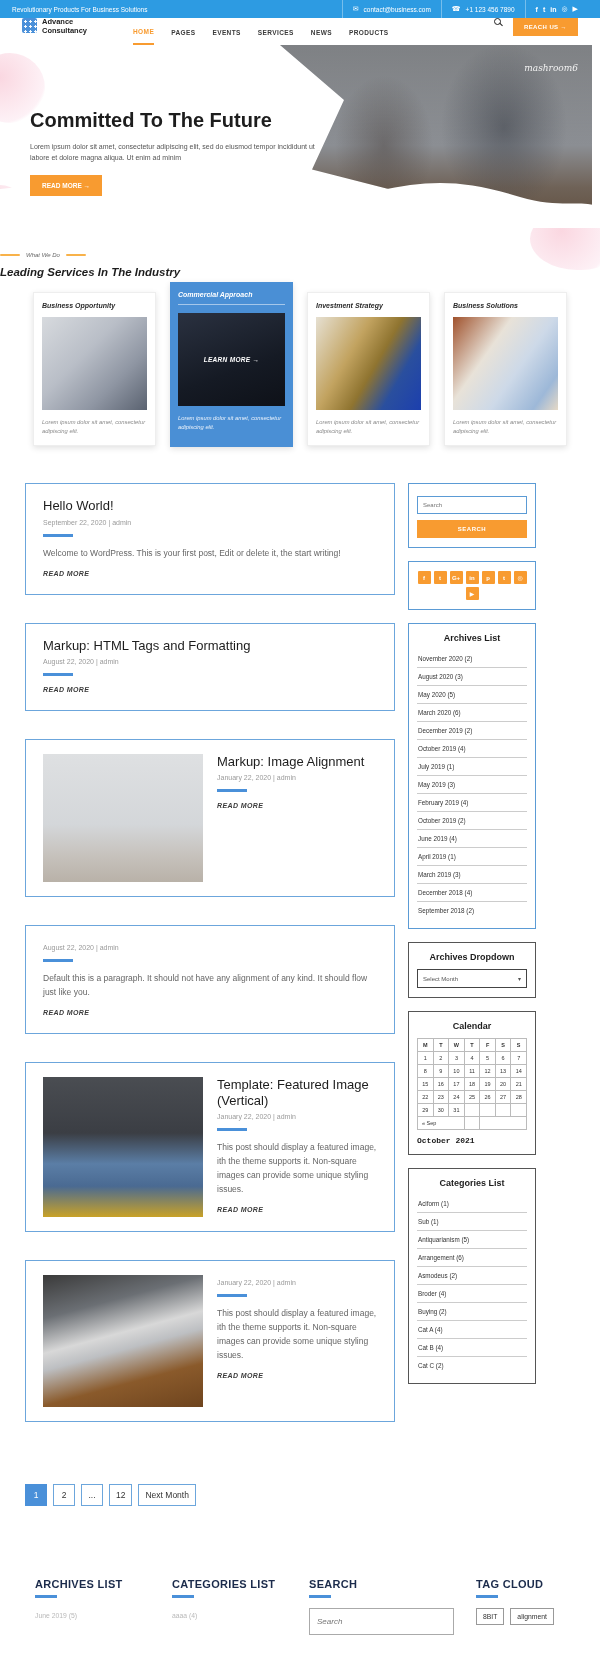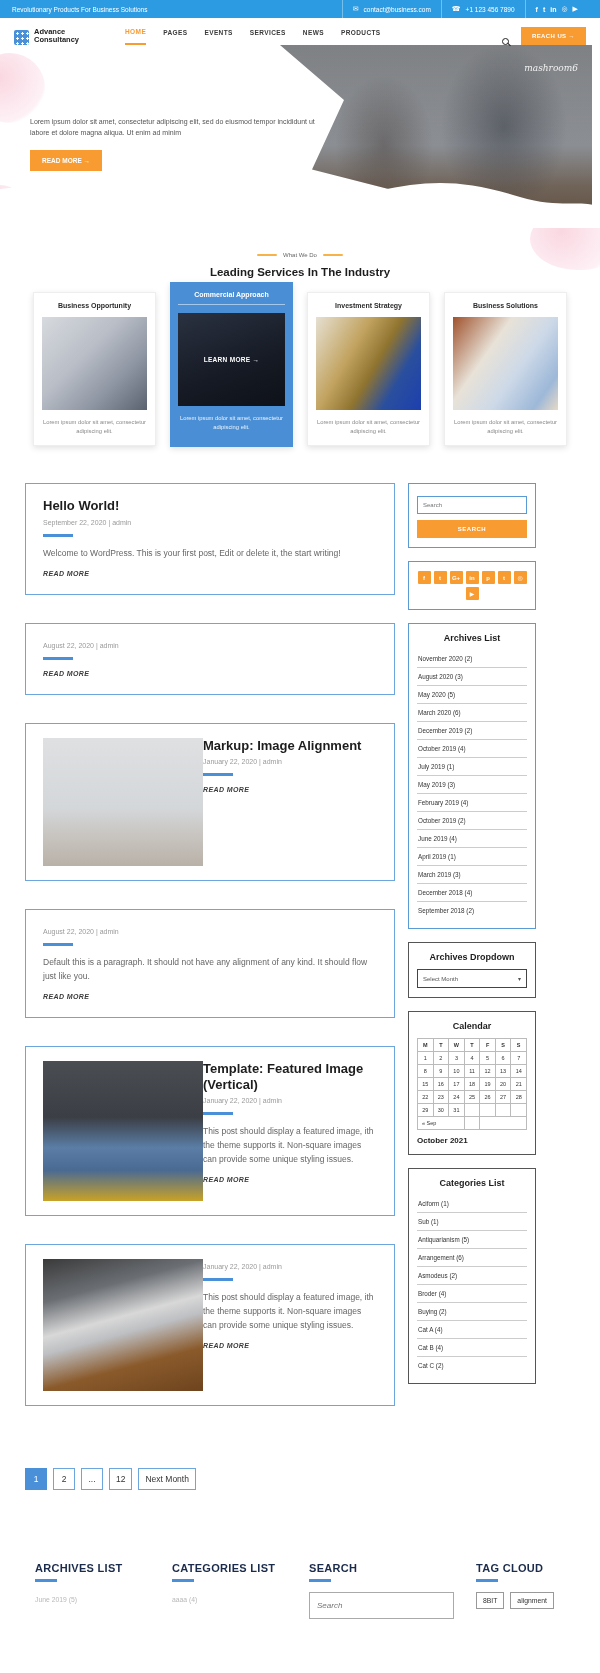--- a/index.html
+++ b/index.html
@@ -7,21 +7,21 @@
 
   
   .topbar { background:#2D9BE2; color:#fff; display:flex; align-items:center; height:18px; padding:0 12px; font-size:6.5px; }
   .topbar .tagline { flex:1; }
   .topbar .tb-group { display:flex; align-items:center; gap:5px; padding:0 10px; border-left:1px solid rgba(255,255,255,.35); height:100%; }
   .topbar .tb-ico { font-size:7px; }
   .tb-social { display:flex; gap:7px; }
   .tb-social span { font-size:7px; font-weight:bold; }
 
   
-  .header { display:flex; align-items:flex-end; height:27px; padding:0 14px; background:#fff; position:relative; z-index:5; }
+  .header { display:flex; align-items:flex-start; height:27px; padding:0 22px; background:#fff; position:relative; z-index:5; }
   .logo { width:15px; height:15px; border-radius:2px; background:#4A90D9; margin-right:5px;
           background-image:radial-gradient(#fff 28%, transparent 34%); background-size:5px 5px; background-position:1px 1px; }
   .brand { font-weight:bold; font-size:7.5px; line-height:1.15; color:#222; }
   .nav { display:flex; align-items:center; gap:17px; margin-left:46px; flex:1; }
   .nav-item { font-size:6.5px; font-weight:bold; color:#3a3a3a; letter-spacing:.4px; cursor:pointer; padding:10px 0 8px; }
   .nav-item.active { color:#F89B30; border-bottom:2px solid #F89B30; }
   .mag { width:7px; height:7px; border:1.3px solid #222; border-radius:50%; position:relative; display:inline-block; }
   .mag::after { content:""; position:absolute; width:4px; height:1.3px; background:#222; transform:rotate(45deg); right:-3.5px; bottom:-1px; }
   .btn-orange { background:#F89B30; color:#fff; border:none; font-weight:bold; cursor:pointer; font-family:inherit; }
   .reach-btn { font-size:6px; padding:6px 11px; margin-left:12px; letter-spacing:.4px; }
@@ -40,21 +40,21 @@
   .blob { position:absolute; border-radius:50%; background:radial-gradient(circle at 35% 35%, #f9cdd9, #fdeef4 70%, transparent 75%); opacity:.8; }
   .blob.b1 { width:70px; height:70px; left:-25px; top:8px; }
   .blob.b2 { width:55px; height:55px; left:-28px; top:140px; }
   .blob.b3 { width:90px; height:60px; right:-20px; top:-18px; border-radius:50% 50% 45% 55%; }
   .hero-content { position:relative; z-index:3; padding:38px 0 0 30px; width:330px; }
   .hero-content h1 { font-size:20px; line-height:1.25; color:#1d1d1d; font-weight:bold; }
   .hero-content p { margin-top:8px; font-size:7px; color:#555; line-height:1.6; width:290px; }
   .hero-cta { font-size:6.5px; padding:7px 12px; margin-top:12px; }
 
   
-  .services { position:relative; text-align:center; padding-top:14px; }
+  .services { position:relative; text-align:left; padding-top:14px;font-style:italic; }
   .eyebrow { font-size:6px; color:#666; display:inline-flex; align-items:center; gap:6px; }
   .eyebrow::before, .eyebrow::after { content:""; width:20px; height:2px; background:#F8B24A; border-radius:2px; }
   .services h2 { font-size:11.5px; color:#1d1d1d; margin-top:6px; }
   .cards { display:flex; justify-content:center; gap:14px; padding:14px 30px 6px; align-items:flex-start; }
   .card { width:123px; background:#fff; border:1px solid #eee; box-shadow:0 2px 6px rgba(0,0,0,.12); padding:9px 8px 10px; }
   .card-title { font-size:7px; font-weight:bold; color:#2b2b2b; margin-bottom:8px; }
   .card-img { height:93px; width:100%; }
   .card-text { font-size:5.8px; color:#8a8a8a; line-height:1.5; margin-top:8px; }
   .card.highlight { background:#4A8FD5; border:none; margin-top:-10px; padding-bottom:16px; }
   .card.highlight .card-title { color:#fff; border-bottom:1px solid rgba(255,255,255,.5); padding-bottom:6px; }
@@ -63,26 +63,26 @@
   .overlay-label { color:#fff; font-size:6.5px; font-weight:bold; letter-spacing:.3px; cursor:pointer; }
   .img-handshake { background:linear-gradient(135deg,#d7dade 0%,#b9bec7 40%,#8f96a3 70%,#5a6270 100%); }
   .img-laptop-dark { background:linear-gradient(160deg,#2a3140 0%,#151a24 60%,#0e1118 100%); }
   .img-coins { background:linear-gradient(120deg,#e6e0d2 0%,#c2a360 35%,#8f7430 55%,#2a4f9e 75%,#1c3fae 100%); }
   .img-laptop-hands { background:linear-gradient(125deg,#a0522d 0%,#e8e2d8 35%,#cdd9e8 60%,#9db8d8 85%,#e6d9c6 100%); }
 
   
   .main { display:flex; gap:13px; padding:30px 0 0 25px; align-items:flex-start; }
   .posts { width:370px; display:flex; flex-direction:column; gap:28px; }
   .post-card { border:1px solid #6CA6DC; background:#fff; padding:14px 17px; }
-  .post-title { font-size:13px; font-weight:bold; color:#1d1d1d; line-height:1.25; }
+  .post-title { font-size:13px; font-weight:normal; color:#1d1d1d; line-height:1.25; }
   .post-meta { font-size:7px; color:#9a9a9a; margin-top:4px; }
   .post-rule { width:30px; height:3px; background:#4A90D9; margin-top:8px; }
   .post-body { font-size:8.5px; color:#666; line-height:1.65; margin-top:9px; }
   .read-more { display:inline-block; font-size:7px; font-style:italic; font-weight:bold; color:#3a3a3a; letter-spacing:.4px; margin-top:10px; cursor:pointer; }
-  .post-flex { display:flex; }
+  .post-flex { display:flex; gap:14px; }
   .post-thumb { width:160px; flex:0 0 160px; }
   .img-office-woman { background:linear-gradient(180deg,#eef0f2 0%,#e3e6e9 55%,#d4cfc9 80%,#c6beb4 100%),#eee; background-blend-mode:multiply; }
   .img-man-portrait { background:linear-gradient(180deg,#4a4d52 0%,#3b3e44 40%,#5b7ea6 62%,#4a6a92 78%,#c9a227 100%); }
   .img-laptop-desk { background:linear-gradient(165deg,#3a3a3a 0%,#6b6f74 25%,#d8d8d8 45%,#bdbfc2 55%,#8a5a2b 75%,#6e441e 100%); }
 
   
   .pagination { display:flex; gap:6px; margin:34px 0 0; }
   .page-box { min-width:22px; height:22px; border:1px solid #6CA6DC; display:flex; align-items:center; justify-content:center; font-size:8.5px; color:#333; cursor:pointer; padding:0 6px; background:#fff; }
   .page-box.active { background:#4A90D9; color:#fff; border-color:#4A90D9; }
 
@@ -98,21 +98,21 @@
   .side-list { list-style:none; }
   .side-list li { font-size:6.3px; color:#333; padding:5px 1px; border-bottom:1px solid #ccc; cursor:pointer; }
   .side-list li:last-child { border-bottom:none; }
   .select-box { border:1px solid #444; display:flex; align-items:center; justify-content:space-between; font-size:6px; color:#555; padding:5px 5px; cursor:pointer; }
   .cal-grid { display:grid; grid-template-columns:repeat(7,1fr); border-left:1px solid #bbb; border-top:1px solid #bbb; }
   .cal-cell { border-right:1px solid #bbb; border-bottom:1px solid #bbb; font-size:5.5px; color:#333; text-align:center; padding:3px 0; min-height:11px; }
   .cal-cell.hdr { font-weight:bold; }
   .cal-nav { grid-column:span 3; text-align:left; padding-left:4px; cursor:pointer; }
   .cal-pad { grid-column:span 1; }
   .cal-next { grid-column:span 3; }
-  .cal-caption { font-size:8px; font-weight:bold; color:#1d1d1d; margin-top:6px; }
+  .cal-caption { font-size:8px; font-weight:bold; color:#1d1d1d; margin-top:6px;font-family:Liberation Mono, monospace; }
 
   
   .footer { margin-top:42px; padding:30px 35px 28px; display:flex; gap:22px; }
   .fcol h3 { font-size:11px; color:#1B2B4B; letter-spacing:.3px; }
   .fcol .f-rule { width:22px; height:3px; background:#4A90D9; margin:5px 0 10px; }
   .f-list { list-style:none; }
   .f-list li { font-size:6.8px; color:#b9b9b9; padding:4px 0; cursor:pointer; }
   .fcol.c1 { width:115px; } .fcol.c2 { width:115px; } .fcol.c3 { width:145px; } .fcol.c4 { flex:1; }
   .f-search-input { width:100%; border:1px solid #aaa; font-size:8px; padding:8px 7px; color:#888; font-style:italic; font-family:inherit; }
   .tags { display:flex; flex-wrap:wrap; gap:6px; }
@@ -163,20 +163,21 @@
   <span class="blob b2"></span>
   <div class="hero-photo">
     <span class="hero-sign">mashroom6</span>
   </div>
   <svg class="hero-wave" viewBox="0 0 600 60" preserveAspectRatio="none">
     <path d="M0,60 L0,20 C120,5 200,55 300,38 C400,20 430,0 520,28 C560,40 580,30 600,38 L600,60 Z" fill="#ffffff"></path>
   </svg>
   <div class="hero-content">
     <h1>
       <br>
+      <span>Committed To The Future</span>
     </h1>
     <p>Lorem ipsum dolor sit amet, consectetur adipiscing elit, sed do eiusmod tempor incididunt ut labore et dolore magna aliqua. Ut enim ad minim</p>
     <button class="btn-orange hero-cta">READ MORE →</button>
   </div>
 </div>
 
 <div class="services">
   <span class="blob b3"></span>
   <span class="eyebrow">What We Do</span>
   <h2>Leading Services In The Industry</h2>
@@ -211,20 +212,21 @@
 
     <div class="post-card">
       <div class="post-title">Hello World!</div>
       <div class="post-meta">September 22, 2020 | admin</div>
       <div class="post-rule"></div>
       <div class="post-body">Welcome to WordPress. This is your first post, Edit or delete it, the start writing!</div>
       <span class="read-more">READ MORE</span>
     </div>
 
     <div class="post-card">
+      <div class="post-title">Markup: HTML Tags and Formatting</div>
       <div class="post-meta">August 22, 2020 | admin</div>
       <div class="post-rule"></div>
       <span class="read-more">READ MORE</span>
     </div>
 
     <div class="post-card">
       <div class="post-flex">
         <div class="post-thumb img-office-woman" style="height:128px"></div>
         <div>
           <div class="post-title">Markup: Image Alignment</div>

